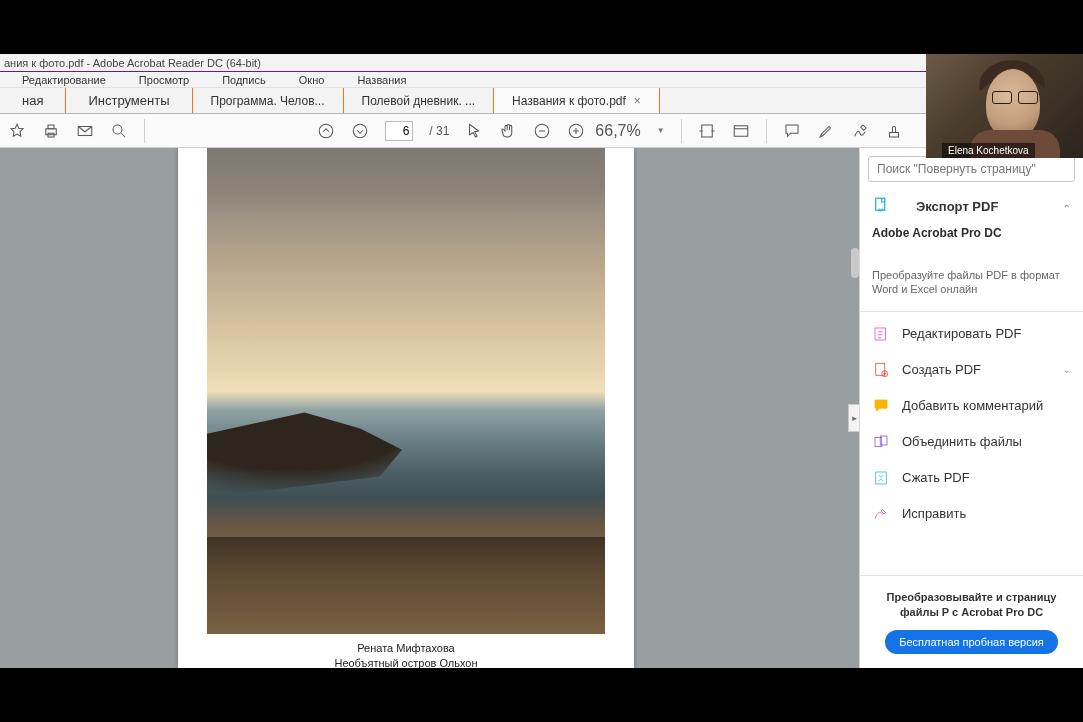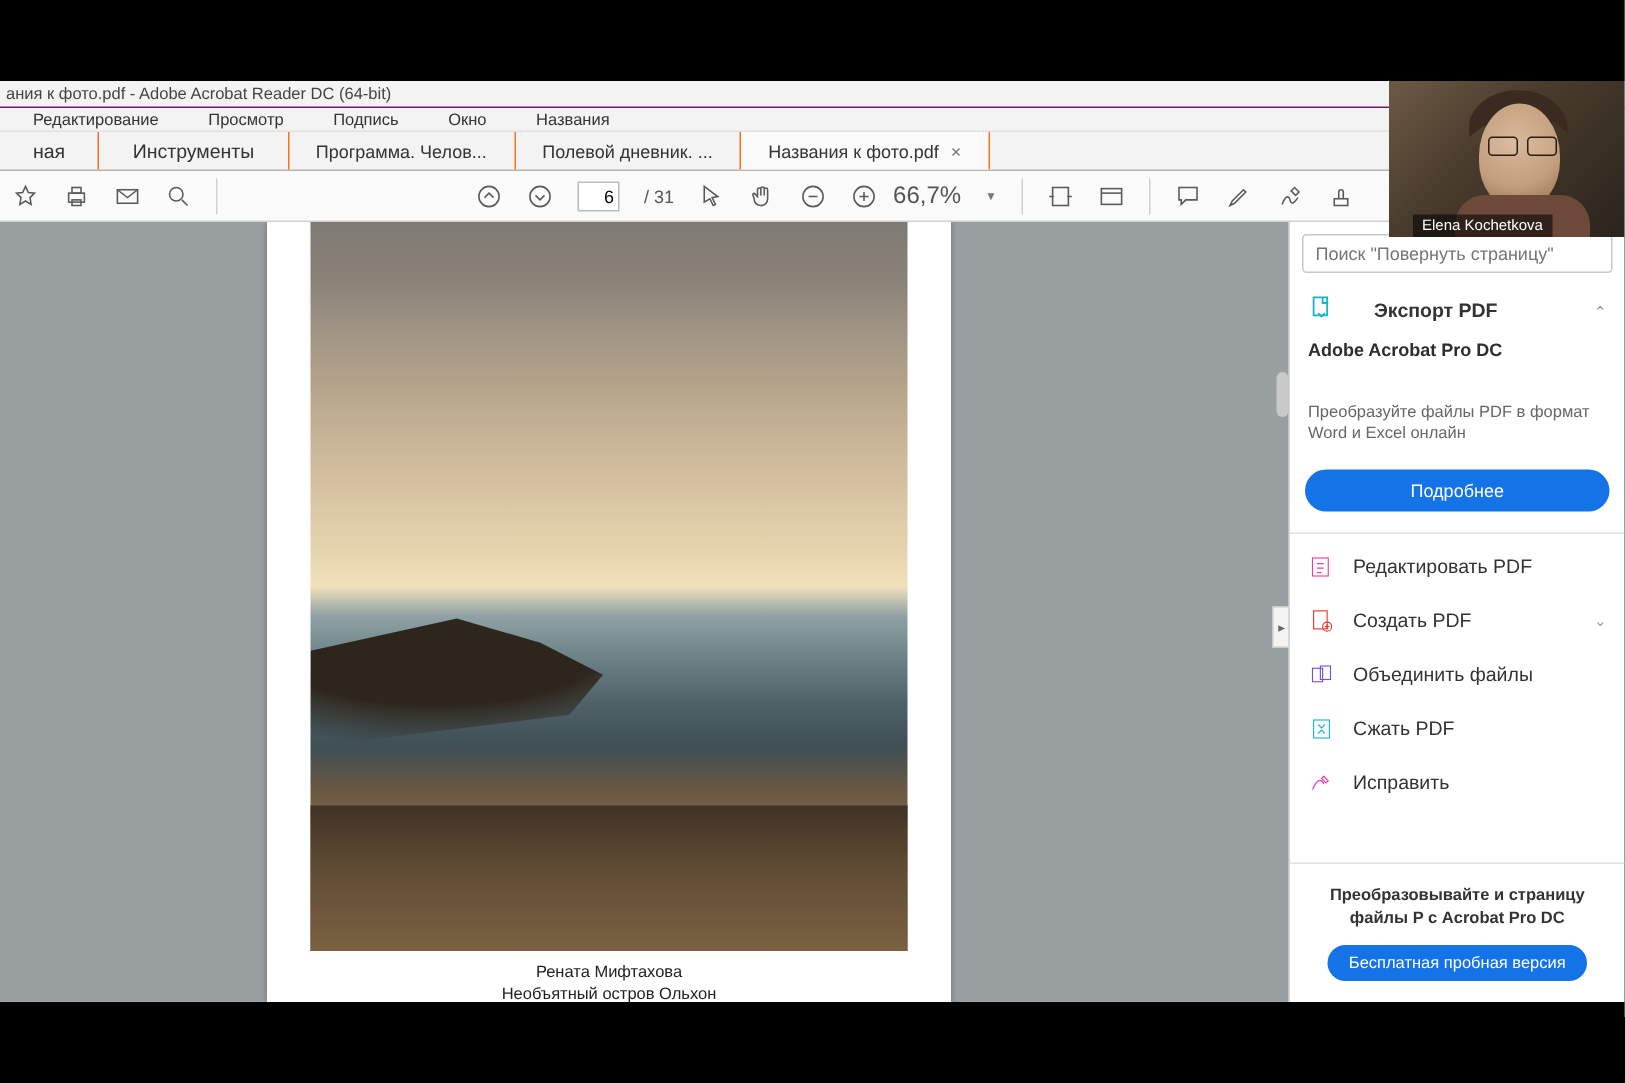--- a/index.html
+++ b/index.html
@@ -247,38 +247,43 @@
             <path d="M13 3v5h5"></path>
             <path d="M9 21l3 3 3-3" transform="translate(0,-4)"></path>
           </svg>
         <span class="export-head">Экспорт PDF</span>
         <span style="font-size:10px;color:#888;">⌃</span>
       </div>
       <div class="promo">
         <h4>Adobe Acrobat Pro DC</h4>
         <p>Преобразуйте файлы PDF в формат Word и Excel онлайн</p>
       </div>
-      <div class="blue-btn">Подробнее</div>
       <div class="sep"></div>
 
       <div class="tool-item">
         <svg viewBox="0 0 24 24" fill="none" stroke="#ec3ba8">
             <rect x="4" y="4" width="14" height="16"></rect>
             <path d="M8 9h6M8 13h6M8 17h4"></path>
           </svg>
         <span>Редактировать PDF</span>
       </div>
       <div class="tool-item">
         <svg viewBox="0 0 24 24" fill="none" stroke="#e8362d">
             <rect x="5" y="3" width="12" height="16"></rect>
             <circle cx="17" cy="17" r="4"></circle>
             <path d="M17 15v4M15 17h4"></path>
           </svg>
         <span>Создать PDF</span>
         <span style="margin-left:auto;font-size:10px;color:#999;">⌄</span>
+      </div>
+      <div class="tool-item">
+        <svg viewBox="0 0 24 24" fill="#f7b500" stroke="#f7b500">
+            <path d="M4 4h16v11H10l-4 4v-4H4z"></path>
+          </svg>
+        <span>Добавить комментарий</span>
       </div>
       <div class="tool-item">
         <svg viewBox="0 0 24 24" fill="none" stroke="#7b4dd6">
             <rect x="4" y="6" width="9" height="12"></rect>
             <rect x="11" y="4" width="9" height="12"></rect>
           </svg>
         <span>Объединить файлы</span>
       </div>
       <div class="tool-item">
         <svg viewBox="0 0 24 24" fill="none" stroke="#17b6c6">

